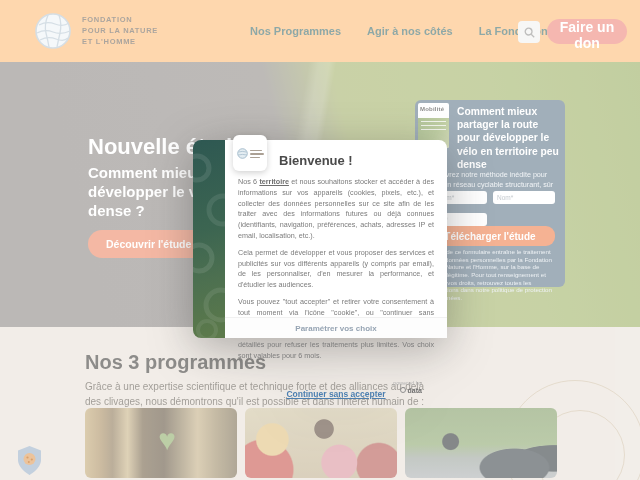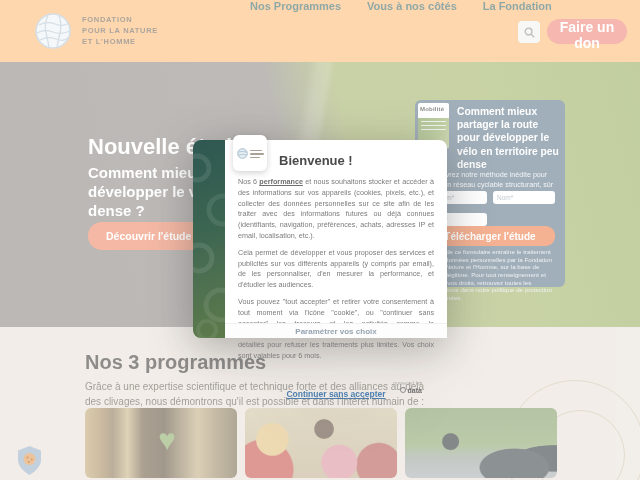--- a/index.html
+++ b/index.html
@@ -2,34 +2,34 @@
 <html><head>
 <meta charset="utf-8">
 <style>
   * { margin:0; padding:0; box-sizing:border-box; }
   html,body { width:640px; height:480px; overflow:hidden; font-family:"Liberation Sans",sans-serif; background:#e9e2d9; position:relative; }
 
   
   .header { position:absolute; top:0; left:0; width:640px; height:62px; background:#fdba74; z-index:1; }
   .logo-globe { position:absolute; left:33px; top:11px; }
   .logo-text { position:absolute; left:82px; top:15px; font-size:7.5px; font-weight:bold; letter-spacing:.7px; color:#6e6459; line-height:1.45; }
-  .nav { position:absolute; left:250px; top:0; height:62px; display:flex; align-items:flex-start; gap:26px; }
+  .nav { position:absolute; left:250px; top:0; height:62px; display:flex; align-items:center; gap:26px; }
   .nav-item { font-size:11px; font-weight:bold; color:#3c6a68; cursor:pointer; }
   .search-btn { position:absolute; left:518px; top:21px; width:22px; height:22px; background:#f2f1ef; border-radius:4px; display:flex; align-items:center; justify-content:center; cursor:pointer; }
   .donate-btn { position:absolute; left:547px; top:19px; width:80px; height:25px; background:#ee8478; border:none; border-radius:13px; color:#fff; font-size:14px; font-weight:bold; font-family:inherit; cursor:pointer; }
 
   
   .hero { position:absolute; top:62px; left:0; width:640px; height:265px;
     background:
       linear-gradient(100deg, rgba(255,255,255,0) 45%, rgba(255,255,255,.16) 46.5%, rgba(255,255,255,.16) 48%, rgba(255,255,255,0) 49%),
       linear-gradient(76deg, #8a8581 0%, #8d8884 46%, #a3b068 56%, #9fb264 78%, #96ab5c 100%);
   }
   .hero-title { position:absolute; left:88px; top:72px; color:#fff; font-size:22px; font-weight:bold; }
   .hero-sub { position:absolute; left:88px; top:102px; width:295px; color:#fff; font-size:15px; font-weight:bold; line-height:1.25; }
-  .hero-cta { position:absolute; left:88px; top:160px; background:#ed8662; border:none; border-radius:14px; padding:8px 18px; color:#fff; font-size:10.5px; font-weight:bold; font-family:inherit; cursor:pointer; }
+  .hero-cta { position:absolute; left:88px; top:168px; background:#ed8662; border:none; border-radius:14px; padding:8px 18px; color:#fff; font-size:10.5px; font-weight:bold; font-family:inherit; cursor:pointer; }
 
   
   .study-panel { position:absolute; left:415px; top:100px; width:150px; height:187px; background:#5e7689; border-radius:6px; z-index:2; }
   .cover { position:absolute; left:3px; top:3px; width:31px; height:45px; background:#fff; border-radius:2px; overflow:hidden; }
   .cover-tag { font-size:6px; font-weight:bold; color:#3a3a38; padding:3px 2px 2px; letter-spacing:.2px; }
   .cover-img { position:absolute; left:0; bottom:0; width:31px; height:30px;
     background:linear-gradient(120deg,#7d9c53 0%,#93ad62 55%,#b7c489 100%); }
   .cover-img i { display:block; height:1.5px; background:rgba(255,255,255,.8); margin:2.5px 3px 0; }
   .study-title { position:absolute; left:42px; top:5px; width:104px; color:#fff; font-size:10.3px; font-weight:bold; line-height:1.28; }
   .study-desc { position:absolute; left:10px; top:70px; width:132px; color:#e9eef2; font-size:7.2px; line-height:1.4; }
@@ -77,21 +77,21 @@
   .modal-body { padding:9px 13px 0; }
   .modal-body p { font-size:7.2px; line-height:1.5; color:#7b7b7b; text-align:justify; margin-bottom:6px; }
   .p1-link { font-weight:bold; text-decoration:underline; color:#6f6f6f; cursor:pointer; }
   .modal-linkrow { position:relative; margin-top:21px; text-align:center; }
   .continue-link { font-size:8.5px; font-weight:bold; color:#4c7fb0; text-decoration:underline; cursor:pointer; }
   .powered { position:absolute; right:12px; top:-3px; text-align:right; }
   .powered-by { font-size:5px; color:#b0b0b0; letter-spacing:.3px; }
   .vendor { display:flex; align-items:center; justify-content:flex-end; gap:1.5px; margin-top:1px; }
   .vendor-dot { width:6px; height:6px; border:1.8px solid #8f8f8f; border-radius:50%; }
   .vendor-name { font-size:7px; font-weight:bold; color:#6f6f6f; }
-  .modal-btns { position:absolute; left:0; bottom:0; width:222px; height:15px; display:flex; }
+  .modal-btns { position:absolute; left:0; bottom:0; width:222px; height:21px; display:flex; }
   .btn-settings { flex:1; background:#fdfdfd; border:none; border-top:1px solid #f1f1f1; color:#96a4b3; font-size:8px; font-weight:bold; font-family:inherit; cursor:pointer; }
   .btn-accept { flex:1; background:#a3b5c9; border:none; border-radius:0 0 8px 0; color:#fff; font-size:8px; font-weight:bold; font-family:inherit; cursor:pointer; }
 
   
   .shield-badge { position:absolute; left:16px; top:445px; z-index:45; cursor:pointer; }
 </style>
 </head>
 <body>
 
 <div class="header">
@@ -103,21 +103,21 @@
     <path d="M15 4 Q11 14 13 22 T16 36" fill="none" stroke="#b7c7d3" stroke-width="1.3"></path>
     <path d="M26 4 Q29 13 27 22 T24 36" fill="none" stroke="#b7c7d3" stroke-width="1.3"></path>
   </svg>
   <div class="logo-text">
     <div>FONDATION</div>
     <div>POUR LA NATURE</div>
     <div>ET L'HOMME</div>
   </div>
   <nav class="nav">
     <span class="nav-item">Nos Programmes</span>
-    <span class="nav-item">Vous à nos côtés</span>
+    <span class="nav-item">Agir à nos côtés</span>
     <span class="nav-item">La Fondation</span>
   </nav>
   <div class="search-btn">
     <svg width="11" height="11" viewBox="0 0 11 11">
       <circle cx="4.6" cy="4.6" r="3.4" fill="none" stroke="#8f8f8d" stroke-width="1.3"></circle>
       <line x1="7.2" y1="7.2" x2="10.2" y2="10.2" stroke="#8f8f8d" stroke-width="1.3"></line>
     </svg>
   </div>
   <button class="donate-btn">Faire un don</button>
 </div>
@@ -184,21 +184,21 @@
         <path d="M1.2 7 Q5.5 5.8 9.8 7" fill="none" stroke="#9fb8c8" stroke-width="0.7"></path>
       </svg>
       <span class="chip-lines">
         <i style="width:12px;"></i>
           <i style="width:14px;"></i>
           <i style="width:10px;"></i>
       </span>
     </div>
     <div class="modal-title">Bienvenue !</div>
     <div class="modal-body">
-      <p><span>Nos 6 </span><span class="p1-link">performance</span><span> et nous souhaitons stocker et accéder à des informations sur vos appareils (cookies, pixels, etc.), et collecter des données personnelles sur ce site afin de les traiter avec des informations futures ou déjà connues (identifiants, navigation, préférences, achats, adresses IP et email, localisation, etc.).</span></p>
+      <p><span>Nos 6 </span><span class="p1-link">territoire</span><span> et nous souhaitons stocker et accéder à des informations sur vos appareils (cookies, pixels, etc.), et collecter des données personnelles sur ce site afin de les traiter avec des informations futures ou déjà connues (identifiants, navigation, préférences, achats, adresses IP et email, localisation, etc.).</span></p>
       <p>Cela permet de développer et vous proposer des services et publicités sur vos différents appareils (y compris par email), de les personnaliser, d'en mesurer la performance, et d'étudier les audiences.</p>
       <p>Vous pouvez "tout accepter" et retirer votre consentement à tout moment via l'icône "cookie", ou "continuer sans accepter" les traceurs et les activités comme la personnalisation. Vous pouvez aussi "paramétrer des choix" détaillés pour refuser les traitements plus limités. Vos choix sont valables pour 6 mois.</p>
       <div class="modal-linkrow">
         <span class="continue-link">Continuer sans accepter</span>
         <div class="powered">
           <div class="powered-by">powered by</div>
           <div class="vendor">
             <span class="vendor-dot"></span>
             <span class="vendor-name">data</span>
           </div>

